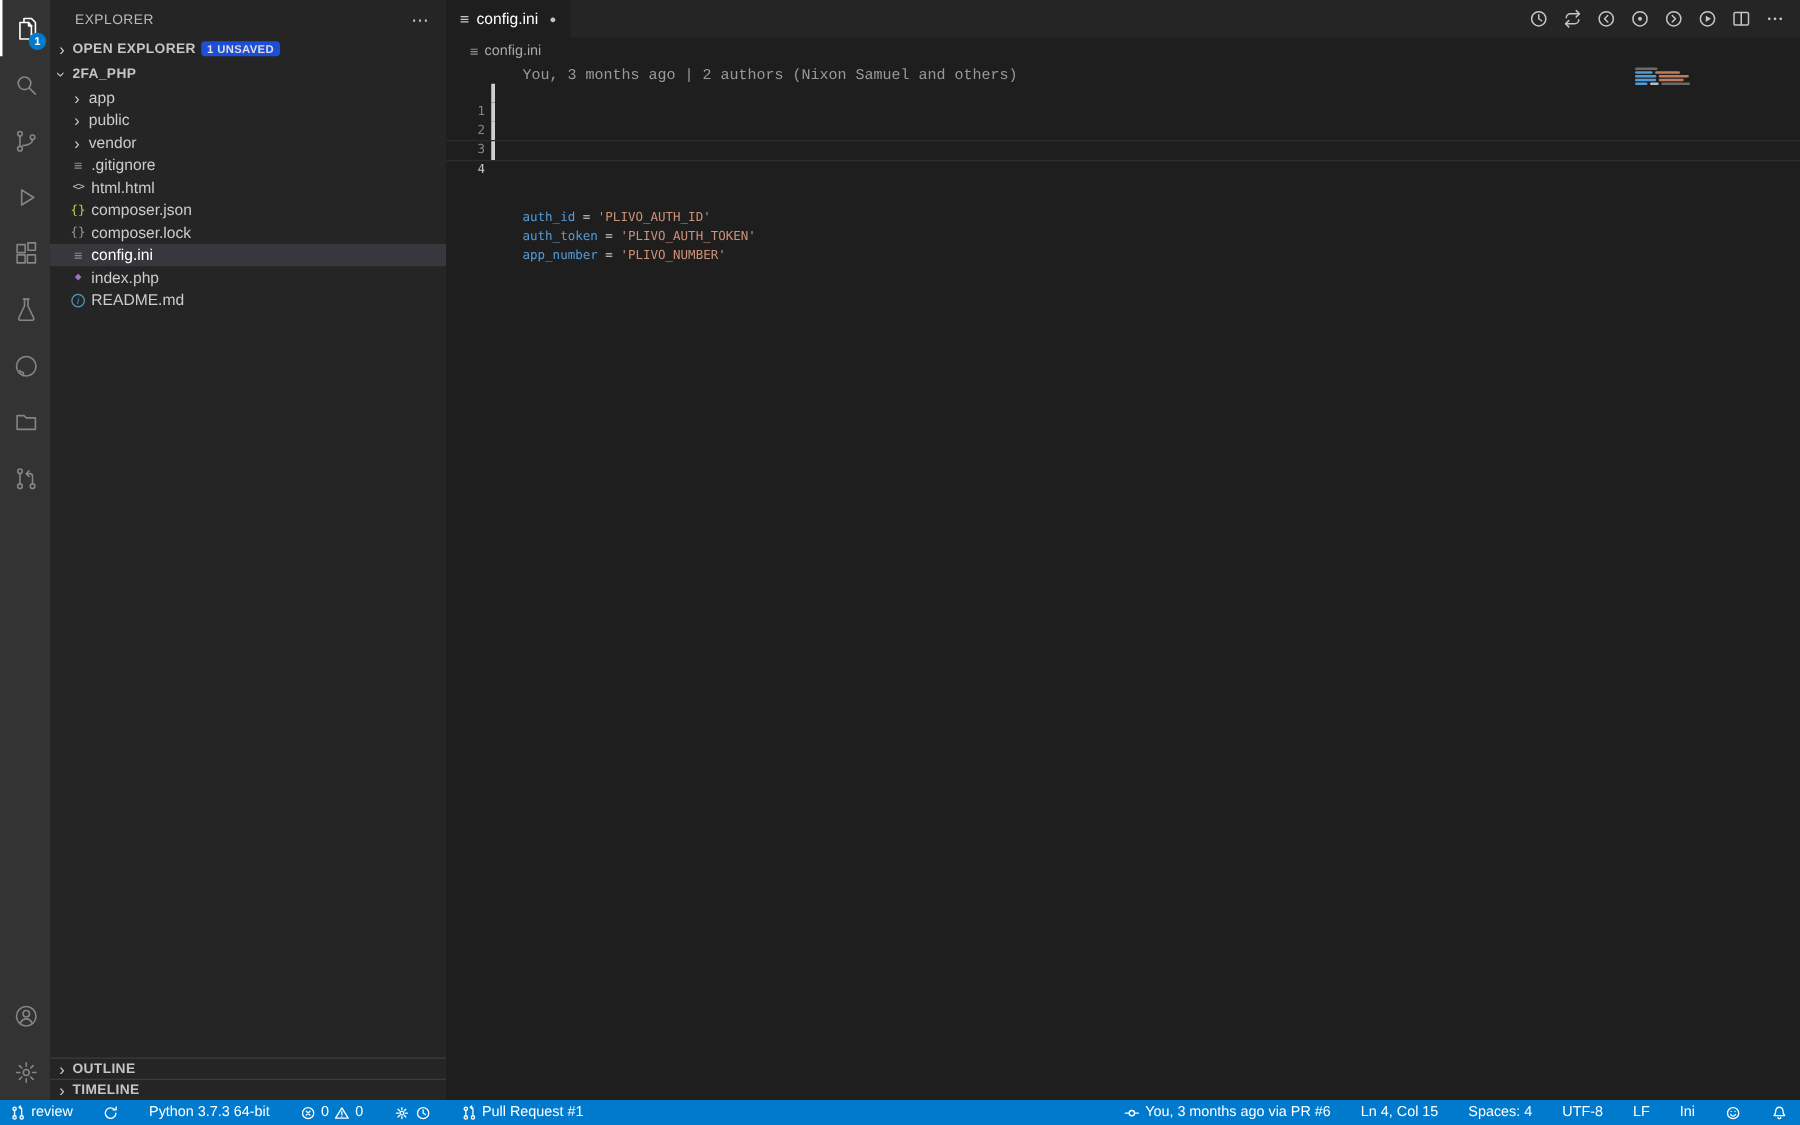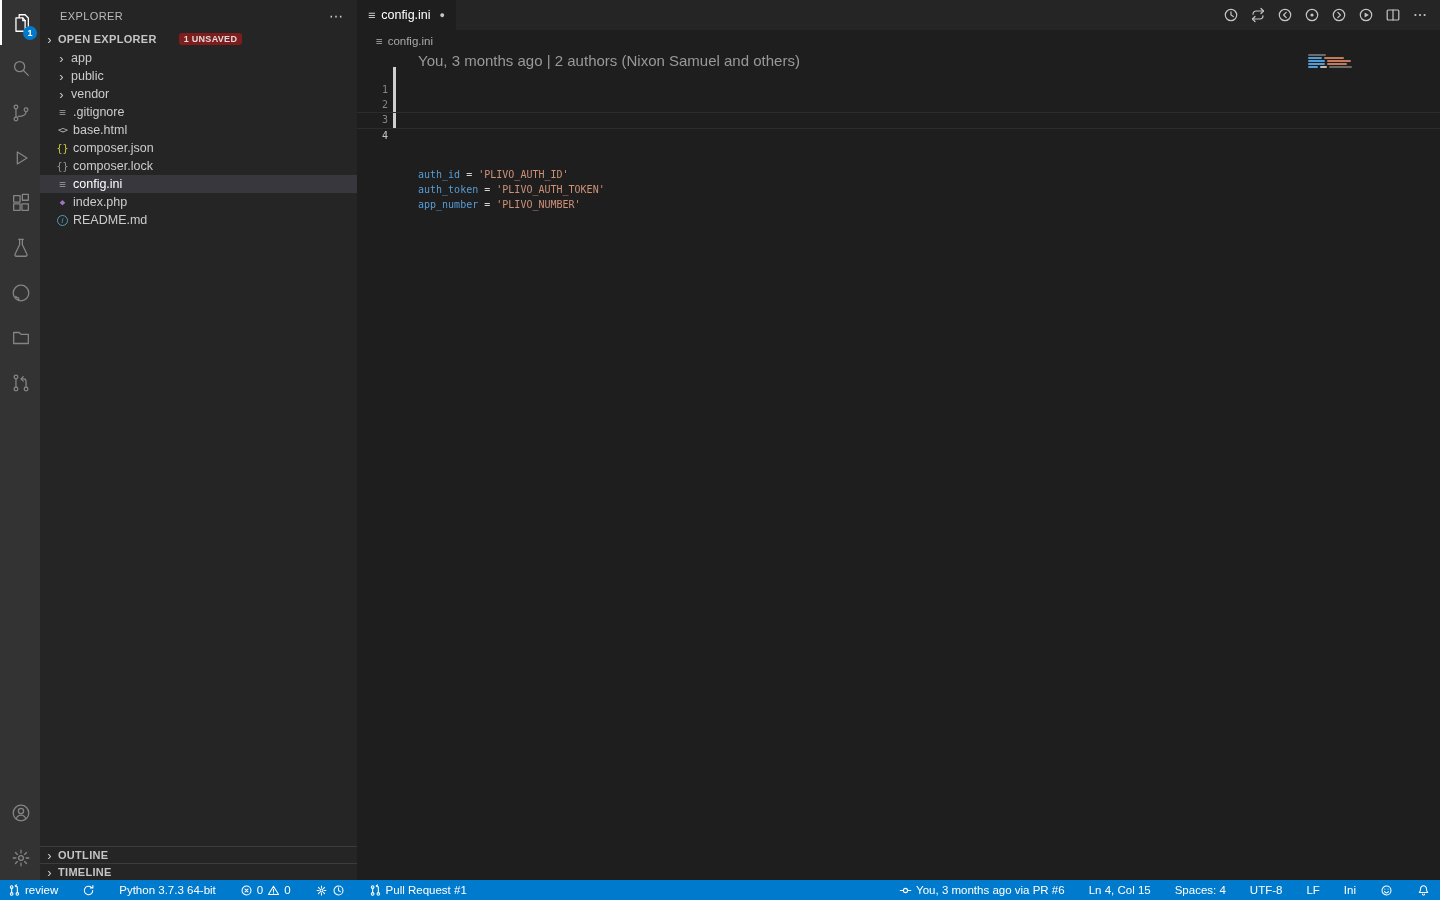--- a/index.html
+++ b/index.html
@@ -20,22 +20,22 @@
   .ab-spacer{flex:1;}
 
   
   .sidebar{width:317px;background:#252526;color:#cccccc;position:relative;overflow:hidden;}
   .sb-header{display:flex;align-items:center;justify-content:space-between;padding:10px 14px 7px 20px;}
   .sb-title{font-size:11px;color:#bbbbbb;letter-spacing:.4px;}
   .sb-more{color:#cccccc;font-size:14px;cursor:pointer;line-height:10px;}
   .sect-row{display:flex;align-items:center;height:20px;cursor:pointer;}
   .sect-row .twisty{margin-left:3px;}
   .sect-label{font-size:11px;font-weight:700;color:#c5c5c5;letter-spacing:.3px;margin-left:2px;}
-  .badge{background:#7f1d1d;color:#dddddd;font-size:9px;font-weight:600;padding:1px 5px;
-    border-radius:3px;margin-left:22px;letter-spacing:.3px;}
+  .badge{background:#1d4ed8;color:#dddddd;font-size:9px;font-weight:600;padding:1px 5px;
+    border-radius:3px;margin-left:4px;letter-spacing:.3px;}
   .twisty{width:13px;text-align:center;font-size:13px;color:#cccccc;display:inline-block;flex:0 0 13px;}
   .twisty.down{transform:rotate(90deg);}
   .row{display:flex;align-items:center;height:18px;padding-left:15px;cursor:pointer;font-size:12.5px;color:#cccccc;}
   .row.selected{background:#37373d;color:#ffffff;}
   .ficon{width:15px;flex:0 0 15px;text-align:center;font-size:11px;display:inline-block;
     font-family:"DejaVu Sans Mono","Liberation Mono",monospace;}
   .fname{margin-left:3px;white-space:nowrap;}
   .c-gray{color:#8a8a8a;}
   .c-html{color:#b8b8b8;font-size:9px;letter-spacing:-1px;}
   .c-json{color:#cbcb41;font-size:10px;}
@@ -53,21 +53,21 @@
     font-size:12.5px;cursor:pointer;border-right:1px solid #252526;}
   .tab .ficon{color:#c5c5c5;font-size:12px;width:auto;flex:none;}
   .dot{font-size:9px;color:#c4c4c4;margin-left:3px;}
   .tb-actions{margin-left:auto;display:flex;align-items:center;gap:11px;padding-right:12px;color:#c5c5c5;}
   .tb-actions svg{width:16px;height:16px;stroke:currentColor;fill:none;stroke-width:1.2;
     stroke-linecap:round;stroke-linejoin:round;cursor:pointer;}
   .breadcrumb{height:22px;display:flex;align-items:center;padding-left:19px;color:#a9a9a9;font-size:11.5px;gap:5px;}
   .breadcrumb .ficon{color:#909090;font-size:11px;width:auto;flex:none;}
   .editor{flex:1;position:relative;font-family:"DejaVu Sans Mono","Liberation Mono",monospace;
     font-size:10px;color:#d4d4d4;padding-top:2px;}
-  .codelens{font-family:Liberation Sans, sans-serif;font-size:15px;color:#999999;
+  .codelens{font-family:Liberation Mono, monospace;font-size:12px;color:#999999;
     padding-left:61px;height:13px;line-height:13px;cursor:pointer;white-space:nowrap;}
   .line{position:relative;height:15px;line-height:15px;white-space:pre;}
   .line.current{border-top:1px solid #2c2c2c;border-bottom:1px solid #2c2c2c;height:17px;}
   .lnum{position:absolute;left:0;width:31px;text-align:right;color:#858585;}
   .line.current .lnum{color:#c6c6c6;}
   .gitbar{position:absolute;left:36px;top:0;bottom:0;width:3px;background:#cfcfcf;cursor:pointer;}
   .code{padding-left:61px;margin-top:40px;}
   .k{color:#569cd6;}
   .o{color:#d4d4d4;}
   .s{color:#ce9178;}
@@ -182,40 +182,44 @@
         <span class="sb-title">EXPLORER</span>
         <span class="sb-more">⋯</span>
       </div>
 
       <div class="sect-row">
         <span class="twisty">›</span>
         <span class="sect-label">OPEN EXPLORER</span>
         <span class="badge">1 UNSAVED</span>
       </div>
 
+      <div class="sect-row">
+        <span class="twisty down">›</span>
+        <span class="sect-label">2FA_PHP</span>
+      </div>
 
       <div class="row">
         <span class="twisty">›</span>
         <span class="fname">app</span>
       </div>
       <div class="row">
         <span class="twisty">›</span>
         <span class="fname">public</span>
       </div>
       <div class="row">
         <span class="twisty">›</span>
         <span class="fname">vendor</span>
       </div>
       <div class="row">
         <span class="ficon c-gray">≡</span>
         <span class="fname">.gitignore</span>
       </div>
       <div class="row">
         <span class="ficon c-html">&lt;&gt;</span>
-        <span class="fname">base.html</span>
+        <span class="fname">html.html</span>
       </div>
       <div class="row">
         <span class="ficon c-json">{}</span>
         <span class="fname">composer.json</span>
       </div>
       <div class="row">
         <span class="ficon c-lock">{}</span>
         <span class="fname">composer.lock</span>
       </div>
       <div class="row selected">

